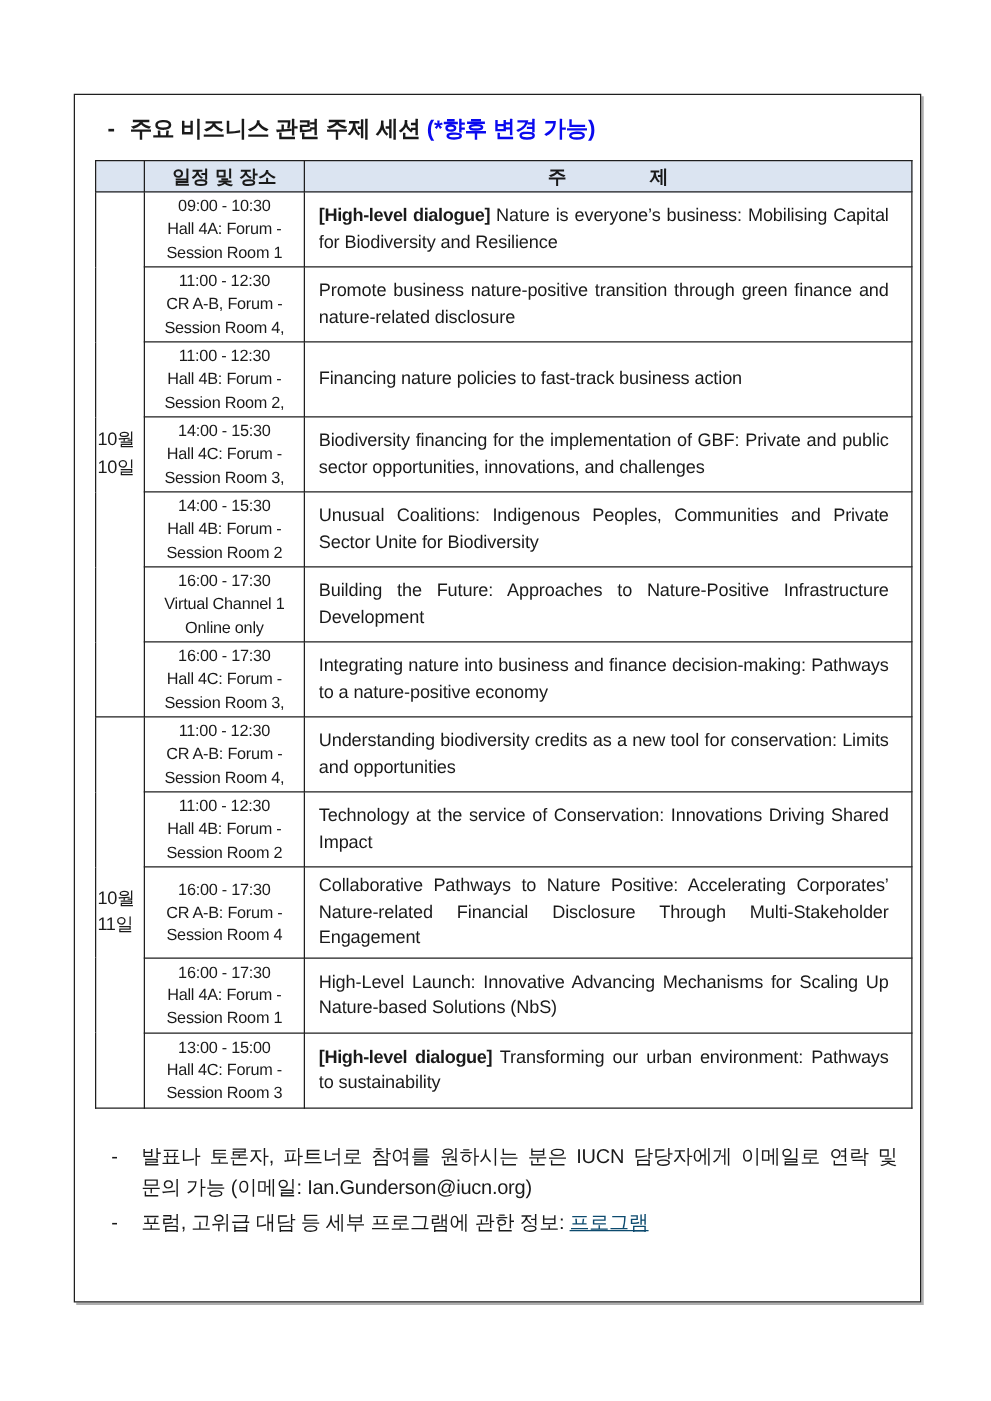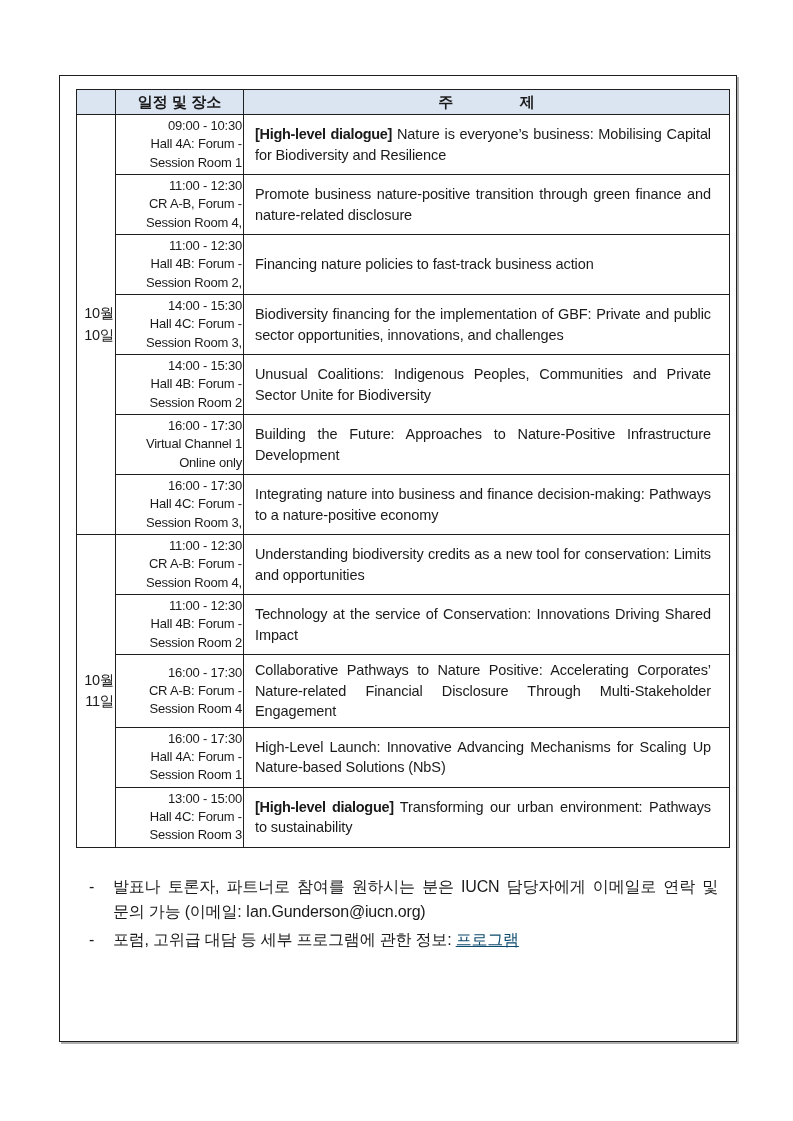--- a/index.html
+++ b/index.html
@@ -55,28 +55,28 @@
   tr.head td {
     background: #dbe4f1;
     height: 25px;
     text-align: center;
     font-size: 15px;
     font-weight: 700;
     white-space: pre;
     padding: 1px 0;
   }
   td.date-cell {
-    text-align: right;
+    text-align: left;
     font-size: 14.5px;
     line-height: 1.45;
     white-space: pre-line;
     letter-spacing: -0.3px;
   }
   td.time-cell {
-    text-align: right;
+    text-align: center;
     font-size: 13px;
     line-height: 1.4;
     white-space: pre-line;
     padding: 2px 1px;
     height: 60px;
     letter-spacing: -0.2px;
   }
   td.topic-cell {
     font-size: 14.5px;
     line-height: 1.42;
@@ -110,20 +110,21 @@
     text-decoration: underline;
     cursor: pointer;
   }
 </style>
 </head>
 <body>
 
 <div class="page">
   <div class="content-box">
 
+    <div class="section-title"><span class="t-dash">-</span><span class="t-main">주요 비즈니스 관련 주제 세션 </span><span class="t-note">(*향후 변경 가능)</span></div>
 
     <table class="sessions">
       <colgroup>
           <col class="c-date">
           <col class="c-time">
           <col class="c-topic">
         </colgroup>
       <tbody>
         <tr class="head">
           <td></td>

